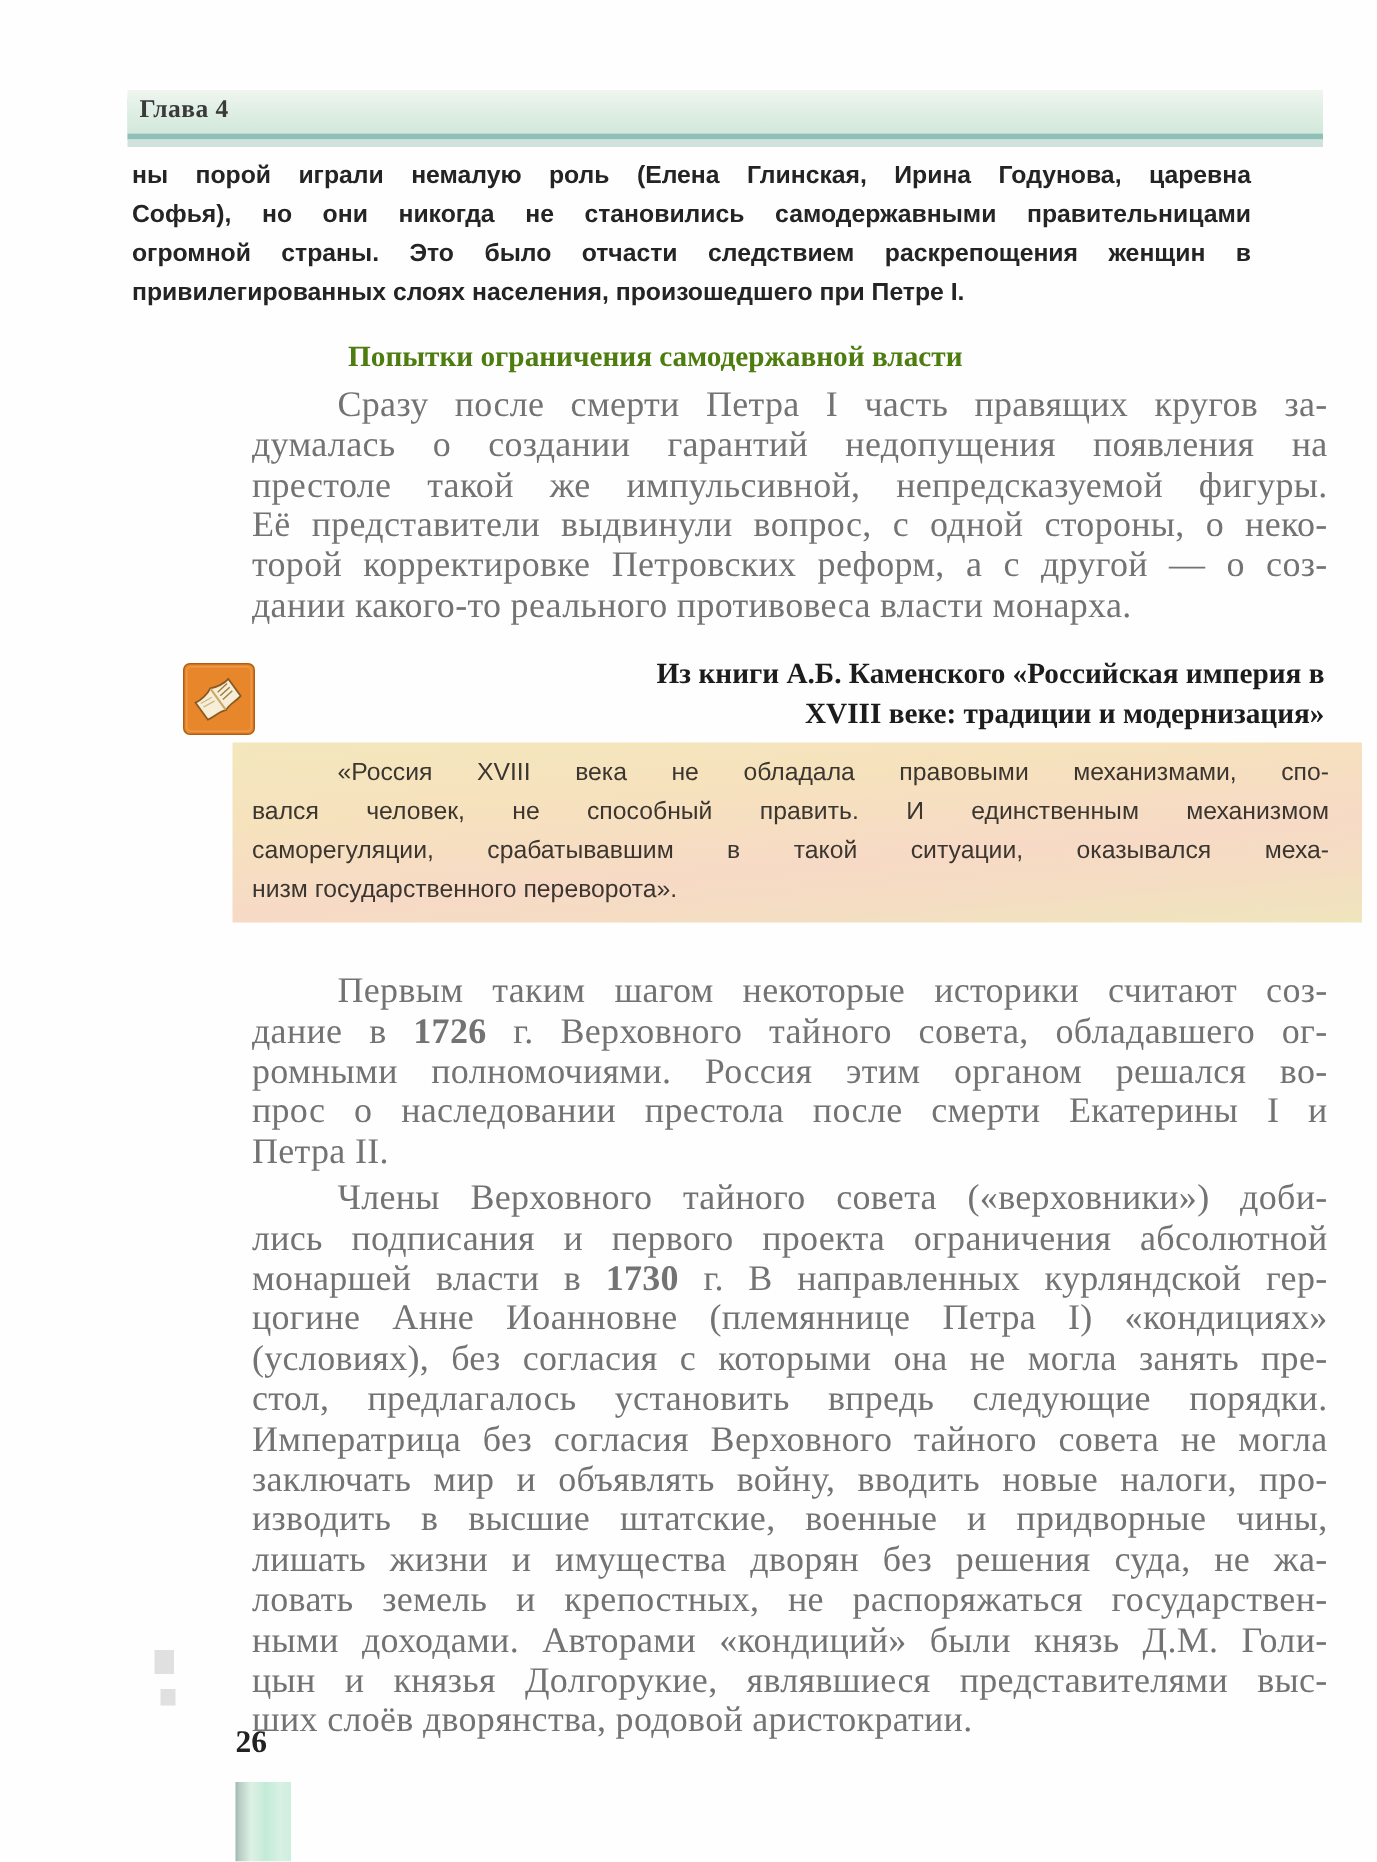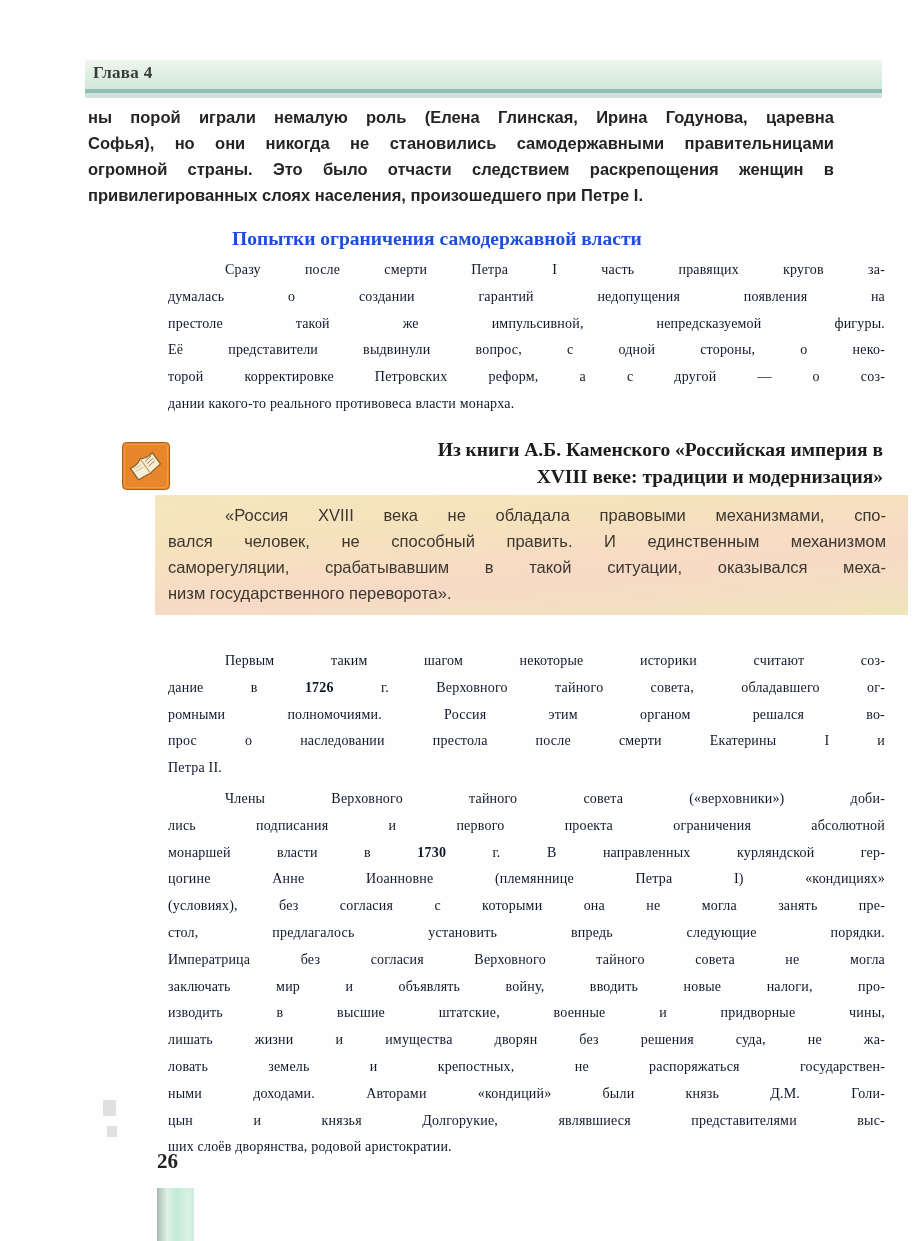--- a/index.html
+++ b/index.html
@@ -28,28 +28,28 @@
   }
 
   
   .intro {
     position:absolute; left:88px; top:104px; width:746px;
     font-family:"Liberation Sans", sans-serif;
     font-size:16.5px; line-height:26px; font-weight:bold; color:#242424;
   }
 
   
-  .serif-block { font-size:14px; line-height:26.8px; letter-spacing:0.2px; color:#0f172a; }
+  .serif-block { font-size:24px; line-height:26.8px; letter-spacing:0.2px; color:#737373; }
   .para1 { position:absolute; left:168px; top:257px; width:717px; }
   .para2 { position:absolute; left:168px; top:648px; width:717px; }
   .para3 { position:absolute; left:168px; top:786px; width:717px; }
 
   .section-heading {
     position:absolute; left:232px; top:228px; width:640px;
-    font-weight:bold; font-size:19.5px; color:#1d4ed8;
+    font-weight:bold; font-size:19.5px; color:#4d7c0f;
   }
 
   
   .source-heading {
     position:absolute; left:233px; top:436px; width:650px;
     font-weight:bold; font-size:19.5px; line-height:27px; color:#1c1c1c;
   }
   .source-icon { position:absolute; left:122px; top:442px; width:48px; height:48px; }
 
   

